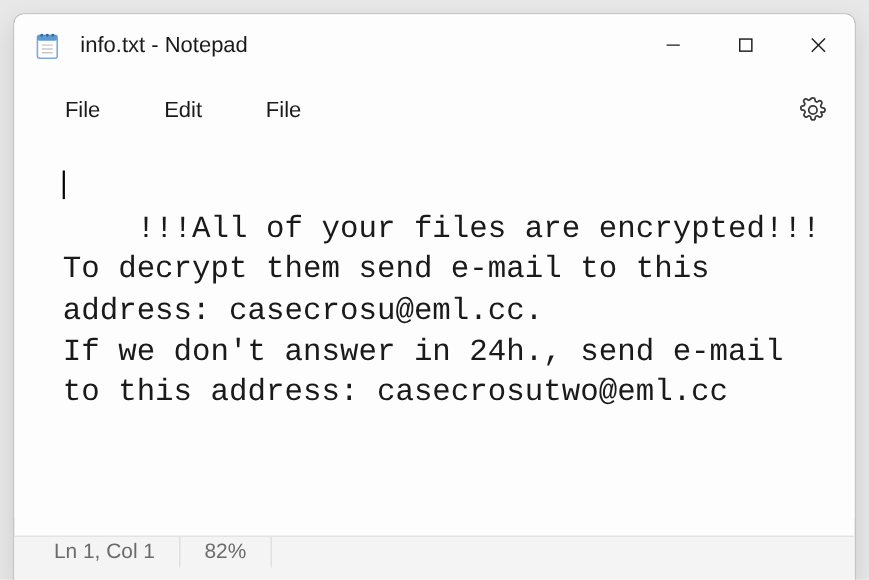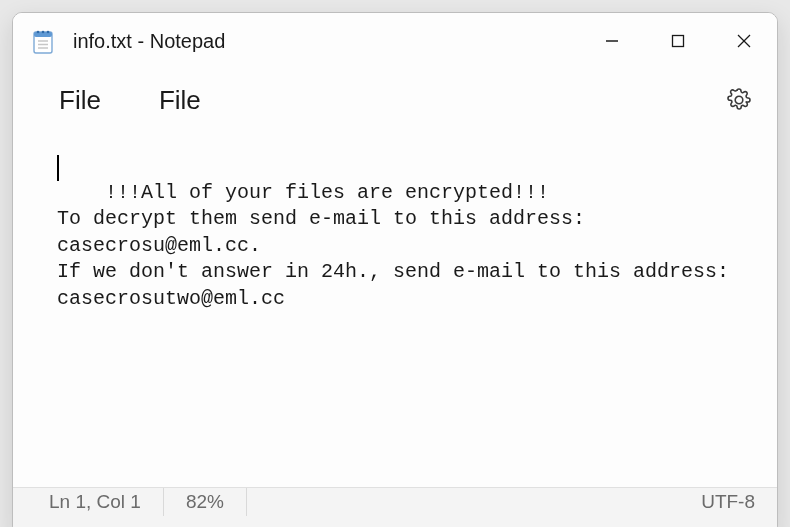--- a/index.html
+++ b/index.html
@@ -61,37 +61,37 @@
       color: #1a1a1a;
     }
     .menubar {
       height: 62px;
       display: flex;
       align-items: center;
       padding: 0 18px 0 36px;
       background: #fdfdfd;
     }
     .menu-item {
-      font-size: 26px;
+      font-size: 20px;
       color: #1a1a1a;
       padding: 6px 10px;
       margin-right: 38px;
       border-radius: 4px;
     }
     .mb-spacer { flex: 1; }
     .gear-btn {
       width: 40px; height: 40px;
       display: flex; align-items: center; justify-content: center;
       border-radius: 4px;
     }
     .editor {
       flex: 1;
       padding: 22px 30px 0 44px;
       font-family: Consolas, "Courier New", monospace;
-      font-size: 20px;
+      font-size: 28px;
       line-height: 1.33;
       color: #1a1a1a;
       white-space: pre-wrap;
       word-wrap: break-word;
       background: #fdfdfd;
       position: relative;
     }
     .caret {
       position: absolute;
       left: 44px;
@@ -156,35 +156,35 @@
         <svg width="14" height="14" viewBox="0 0 14 14">
             <line x1="1" y1="1" x2="13" y2="13" stroke="#1a1a1a" stroke-width="1.3"></line>
             <line x1="13" y1="1" x2="1" y2="13" stroke="#1a1a1a" stroke-width="1.3"></line>
           </svg>
       </div>
     </div>
   </div>
 
   <div class="menubar">
     <div class="menu-item">File</div>
+    <div class="menu-item">Edit</div>
     <div class="menu-item">File</div>
     <span class="mb-spacer"></span>
     <div class="gear-btn">
       <svg width="24" height="24" viewBox="0 0 24 24">
         <path fill="none" stroke="#3a3a3a" stroke-width="1.6" d="M12 8.2a3.8 3.8 0 1 0 0 7.6 3.8 3.8 0 0 0 0-7.6z"></path>
         <path fill="none" stroke="#3a3a3a" stroke-width="1.6" d="M19.4 13.2a1.6 1.6 0 0 0 .32 1.77l.06.06a2 2 0 1 1-2.83 2.83l-.06-.06a1.6 1.6 0 0 0-1.77-.32 1.6 1.6 0 0 0-.97 1.47V19a2 2 0 0 1-4 0v-.08a1.6 1.6 0 0 0-1.05-1.47 1.6 1.6 0 0 0-1.77.32l-.06.06a2 2 0 1 1-2.83-2.83l.06-.06a1.6 1.6 0 0 0 .32-1.77 1.6 1.6 0 0 0-1.47-.97H3a2 2 0 0 1 0-4h.08a1.6 1.6 0 0 0 1.47-1.05 1.6 1.6 0 0 0-.32-1.77l-.06-.06a2 2 0 1 1 2.83-2.83l.06.06a1.6 1.6 0 0 0 1.77.32H9a1.6 1.6 0 0 0 .97-1.47V3a2 2 0 0 1 4 0v.08a1.6 1.6 0 0 0 .97 1.47 1.6 1.6 0 0 0 1.77-.32l.06-.06a2 2 0 1 1 2.83 2.83l-.06.06a1.6 1.6 0 0 0-.32 1.77V9a1.6 1.6 0 0 0 1.47.97H21a2 2 0 0 1 0 4h-.08a1.6 1.6 0 0 0-1.47.97z"></path>
       </svg>
     </div>
   </div>
 
   <div class="editor">
     <span class="caret"></span><span>!!!All of your files are encrypted!!!
 To decrypt them send e-mail to this address: casecrosu@eml.cc.
 If we don't answer in 24h., send e-mail to this address: casecrosutwo@eml.cc</span>
   </div>
 
   <div class="statusbar">
     <div class="sb-cell first">Ln 1, Col 1</div>
     <div class="sb-cell">82%</div>
     <span class="sb-spacer"></span>
-    <div class="sb-cell last">UTF-8</div>
   </div>
 </div>
 
 </body></html>

